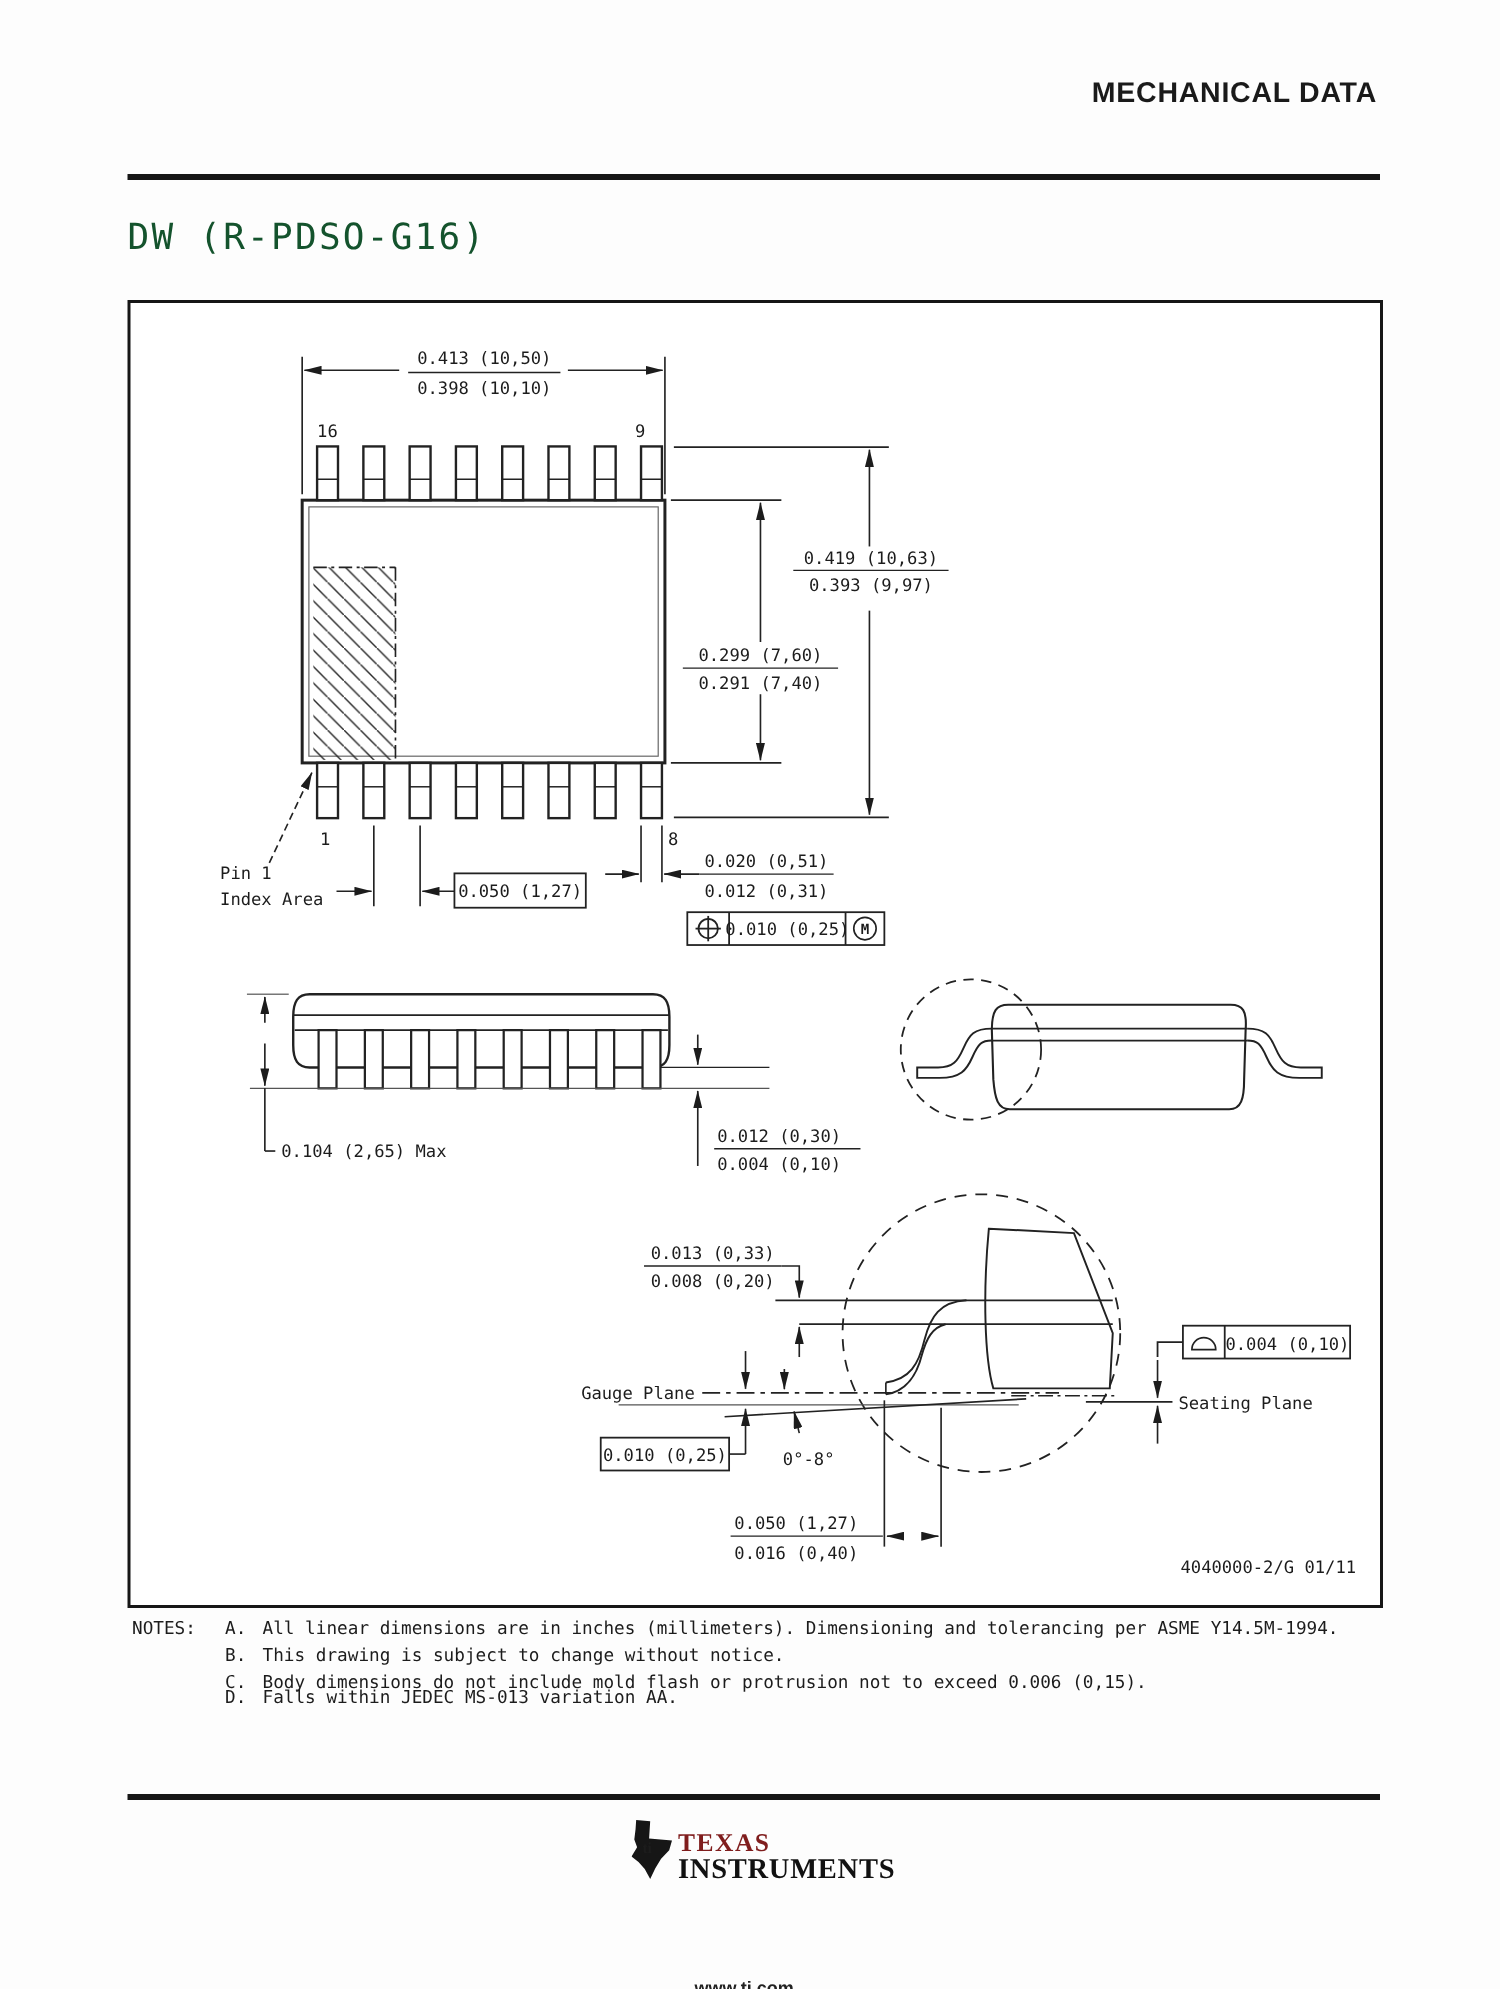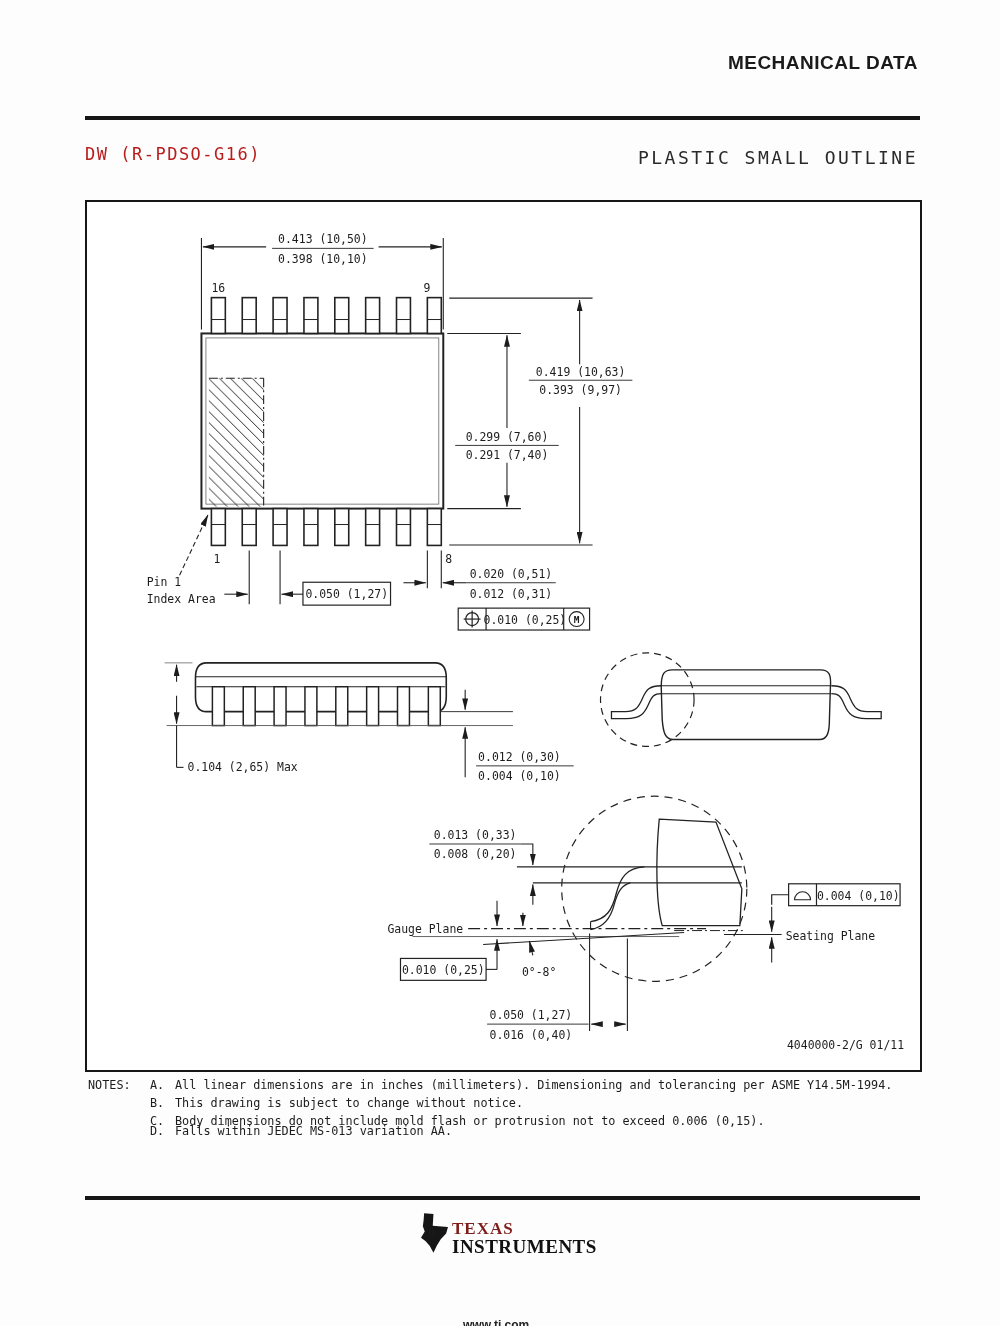--- a/index.html
+++ b/index.html
@@ -3,21 +3,21 @@
 <meta charset="utf-8">
 <style>
   html,body{margin:0;padding:0;background:#e8e8e8;}
   .page{position:relative;width:1000px;height:1326px;background:#fdfdfd;overflow:hidden;
         font-family:"Liberation Sans",sans-serif;color:#1a1a1a;}
   .hdr{position:absolute;right:82px;top:52px;font-size:19px;font-weight:bold;
        letter-spacing:.5px;font-family:"Liberation Sans",sans-serif;}
   .rule{position:absolute;left:85px;width:835px;height:4px;background:#161616;}
   .rule1{top:116px;} .rule2{top:1196px;}
   .title-left{position:absolute;left:85px;top:144px;font-family:"DejaVu Sans Mono",monospace;
-       font-size:17px;letter-spacing:1.5px;color:#b91c1c;}
+       font-size:24px;letter-spacing:1.5px;color:#14532d;}
   .title-right{position:absolute;right:82px;top:147px;font-family:"DejaVu Sans Mono",monospace;
        font-size:18px;letter-spacing:2.5px;color:#2a2a2a;}
   .draw-frame{position:absolute;left:85px;top:200px;width:833px;height:868px;
        border:2px solid #161616;background:#fff;}
   .notes{position:absolute;left:88px;top:1078px;font-family:"DejaVu Sans Mono",monospace;
        font-size:11.8px;color:#1c1c1c;}
   .notes-label{position:absolute;left:0;top:0;}
   .note-row{position:absolute;left:62px;white-space:nowrap;}
   .note-id{display:inline-block;width:25px;}
   .brand-top{position:absolute;left:452px;top:1219px;font-family:"Liberation Serif",serif;
@@ -30,21 +30,20 @@
   svg line,svg path,svg rect,svg circle,svg polyline{vector-effect:none;}
 </style>
 </head>
 <body>
 
 <div class="page">
 
   <div class="hdr">MECHANICAL DATA</div>
   <div class="rule rule1"></div>
   <div class="title-left">DW (R-PDSO-G16)</div>
-  <div class="title-right">PLASTIC SMALL OUTLINE</div>
 
   <div class="draw-frame">
     <svg width="829" height="864" viewBox="0 0 833 868">
       <defs>
         <marker id="arr" viewBox="0 0 12 6" refX="11.5" refY="3" markerWidth="12" markerHeight="6" orient="auto" markerUnits="userSpaceOnUse">
           <path d="M0,0 L12,3 L0,6 Z" fill="#1c1c1c"></path>
         </marker>
         <pattern id="hatch" width="11" height="11" patternUnits="userSpaceOnUse">
           <path d="M-2,-2 L13,13" stroke="#2a2a2a" stroke-width="1"></path>
         </pattern>

